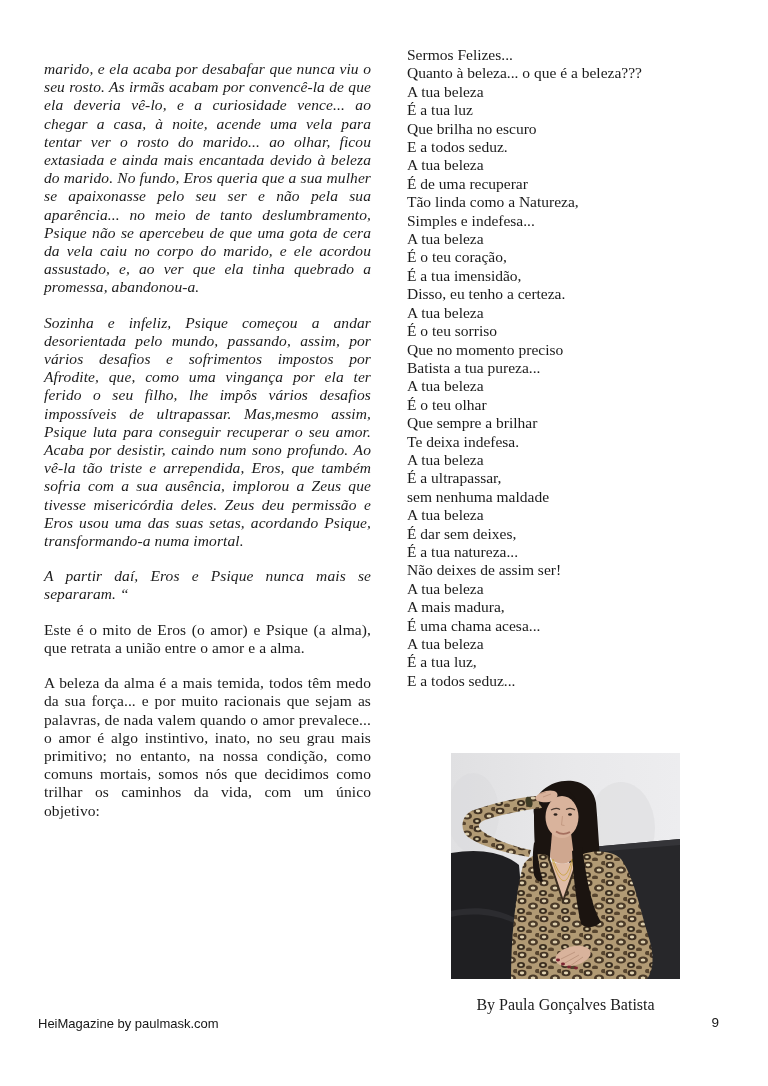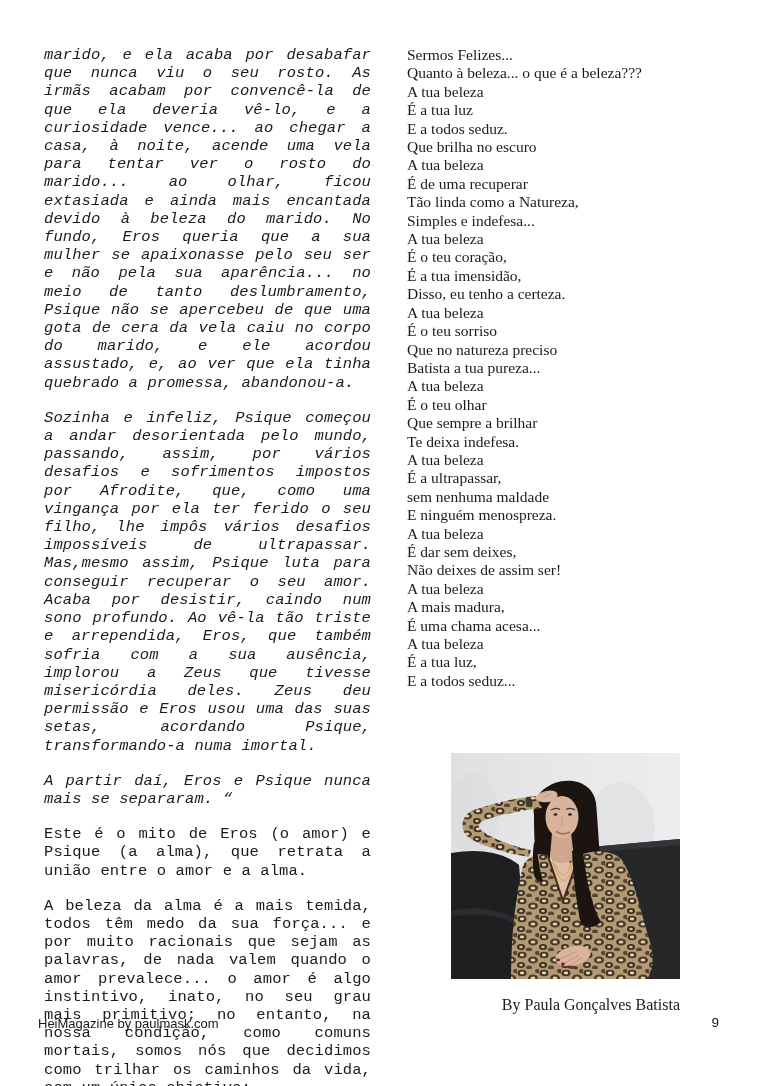--- a/index.html
+++ b/index.html
@@ -1,32 +1,32 @@
 <!DOCTYPE html>
 <html><head>
 <meta charset="utf-8">
 <style>
   html,body{margin:0;padding:0;}
   body{width:768px;height:1086px;position:relative;background:#ffffff;overflow:hidden;
        font-family:"Liberation Serif", serif;color:#1b1b1b;}
   .page{position:absolute;inset:0;background:#ffffff;}
 
   .story-col{position:absolute;left:44px;top:46px;width:327px;}
-  .prose{margin:0 0 17px 0;font-size:15.5px;line-height:18.2px;text-align:justify;
-         letter-spacing:0.1px;font-family:Liberation Mono, monospace;}
+  .prose{margin:14px 0 17px 0;font-size:15.5px;line-height:18.2px;text-align:justify;
+         letter-spacing:0.1px;}
   .prose.italic{font-style:italic;}
   .prose.normal{font-style:normal;}
 
   .poem-col{position:absolute;left:407px;top:46px;width:335px;}
   .poem-line{font-size:15.5px;line-height:18.4px;white-space:nowrap;}
 
   .photo-frame{position:absolute;left:451px;top:753px;width:229px;height:226px;overflow:hidden;}
   .photo-frame svg{display:block;}
 
-  .caption{position:absolute;left:451px;top:995px;width:229px;text-align:right;
+  .caption{position:absolute;left:451px;top:995px;width:229px;text-align:center;
            font-size:16px;line-height:19px;}
 
   .footer{position:absolute;left:38px;top:1016px;font-family:Liberation Sans, sans-serif;
           font-size:13px;line-height:16px;color:#161616;}
   .page-num{position:absolute;right:49px;top:1015px;font-family:"Liberation Sans", sans-serif;
             font-size:13.5px;line-height:16px;color:#161616;}
 </style>
 </head>
 <body>
 
@@ -38,44 +38,44 @@
       <p class="prose italic">A partir daí, Eros e Psique nunca mais se separaram. “</p>
       <p class="prose normal">Este é o mito de Eros (o amor) e Psique (a alma), que retrata a união entre o amor e a alma.</p>
       <p class="prose normal">A beleza da alma é a mais temida, todos têm medo da sua força... e por muito racionais que sejam as palavras, de nada valem quando o amor prevalece... o amor é algo instintivo, inato, no seu grau mais primitivo; no entanto, na nossa condição, como comuns mortais, somos nós que decidimos como trilhar os caminhos da vida, com um único objetivo:</p>
     </div>
 
   <div class="poem-col">
       <div class="poem-line">Sermos Felizes...</div>
       <div class="poem-line">Quanto à beleza... o que é a beleza???</div>
       <div class="poem-line">A tua beleza</div>
       <div class="poem-line">É a tua luz</div>
+      <div class="poem-line">Que brilha no escuro</div>
       <div class="poem-line">E a todos seduz.</div>
-      <div class="poem-line">Que brilha no escuro</div>
       <div class="poem-line">A tua beleza</div>
       <div class="poem-line">É de uma recuperar</div>
       <div class="poem-line">Tão linda como a Natureza,</div>
       <div class="poem-line">Simples e indefesa...</div>
       <div class="poem-line">A tua beleza</div>
       <div class="poem-line">É o teu coração,</div>
       <div class="poem-line">É a tua imensidão,</div>
       <div class="poem-line">Disso, eu tenho a certeza.</div>
       <div class="poem-line">A tua beleza</div>
       <div class="poem-line">É o teu sorriso</div>
-      <div class="poem-line">Que no natureza preciso</div>
+      <div class="poem-line">Que no momento preciso</div>
       <div class="poem-line">Batista a tua pureza...</div>
       <div class="poem-line">A tua beleza</div>
       <div class="poem-line">É o teu olhar</div>
       <div class="poem-line">Que sempre a brilhar</div>
       <div class="poem-line">Te deixa indefesa.</div>
       <div class="poem-line">A tua beleza</div>
       <div class="poem-line">É a ultrapassar,</div>
       <div class="poem-line">sem nenhuma maldade</div>
-      <div class="poem-line">E ninguém menospreza.</div>
       <div class="poem-line">A tua beleza</div>
       <div class="poem-line">É dar sem deixes,</div>
+      <div class="poem-line">É a tua natureza...</div>
       <div class="poem-line">Não deixes de assim ser!</div>
       <div class="poem-line">A tua beleza</div>
       <div class="poem-line">A mais madura,</div>
       <div class="poem-line">É uma chama acesa...</div>
       <div class="poem-line">A tua beleza</div>
       <div class="poem-line">É a tua luz,</div>
       <div class="poem-line">E a todos seduz...</div>
     </div>
 
   <div class="photo-frame">

